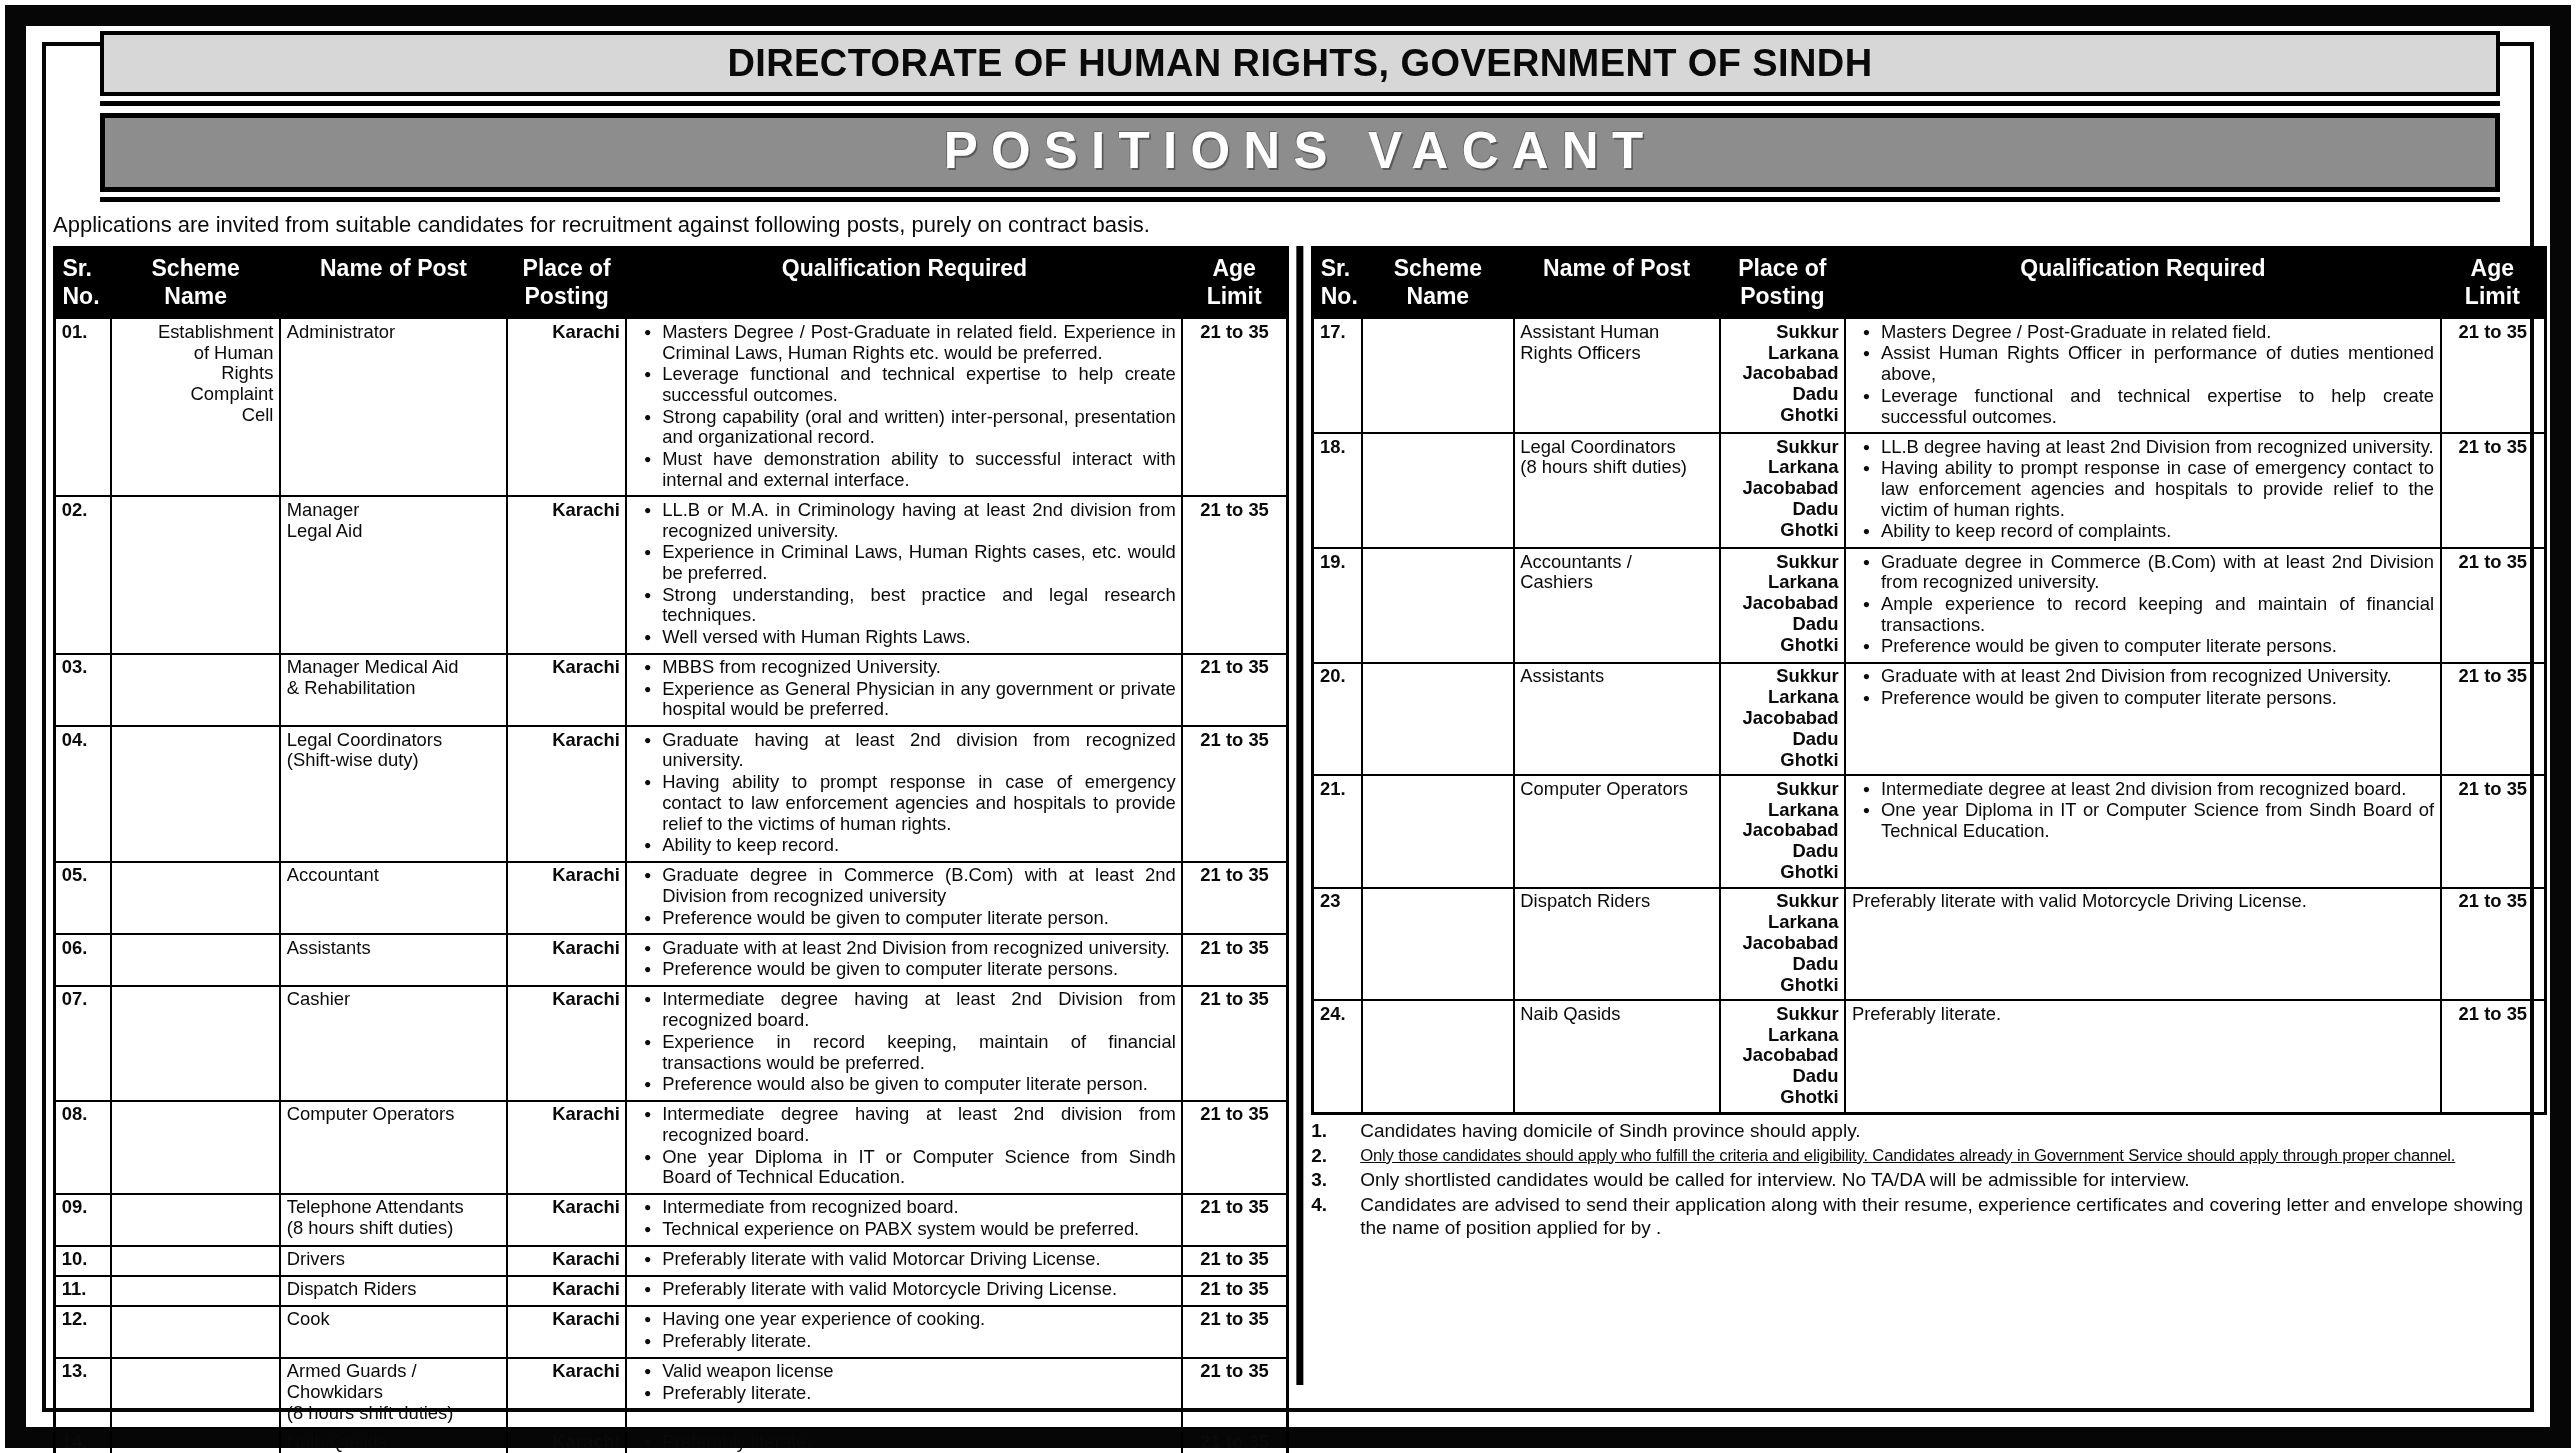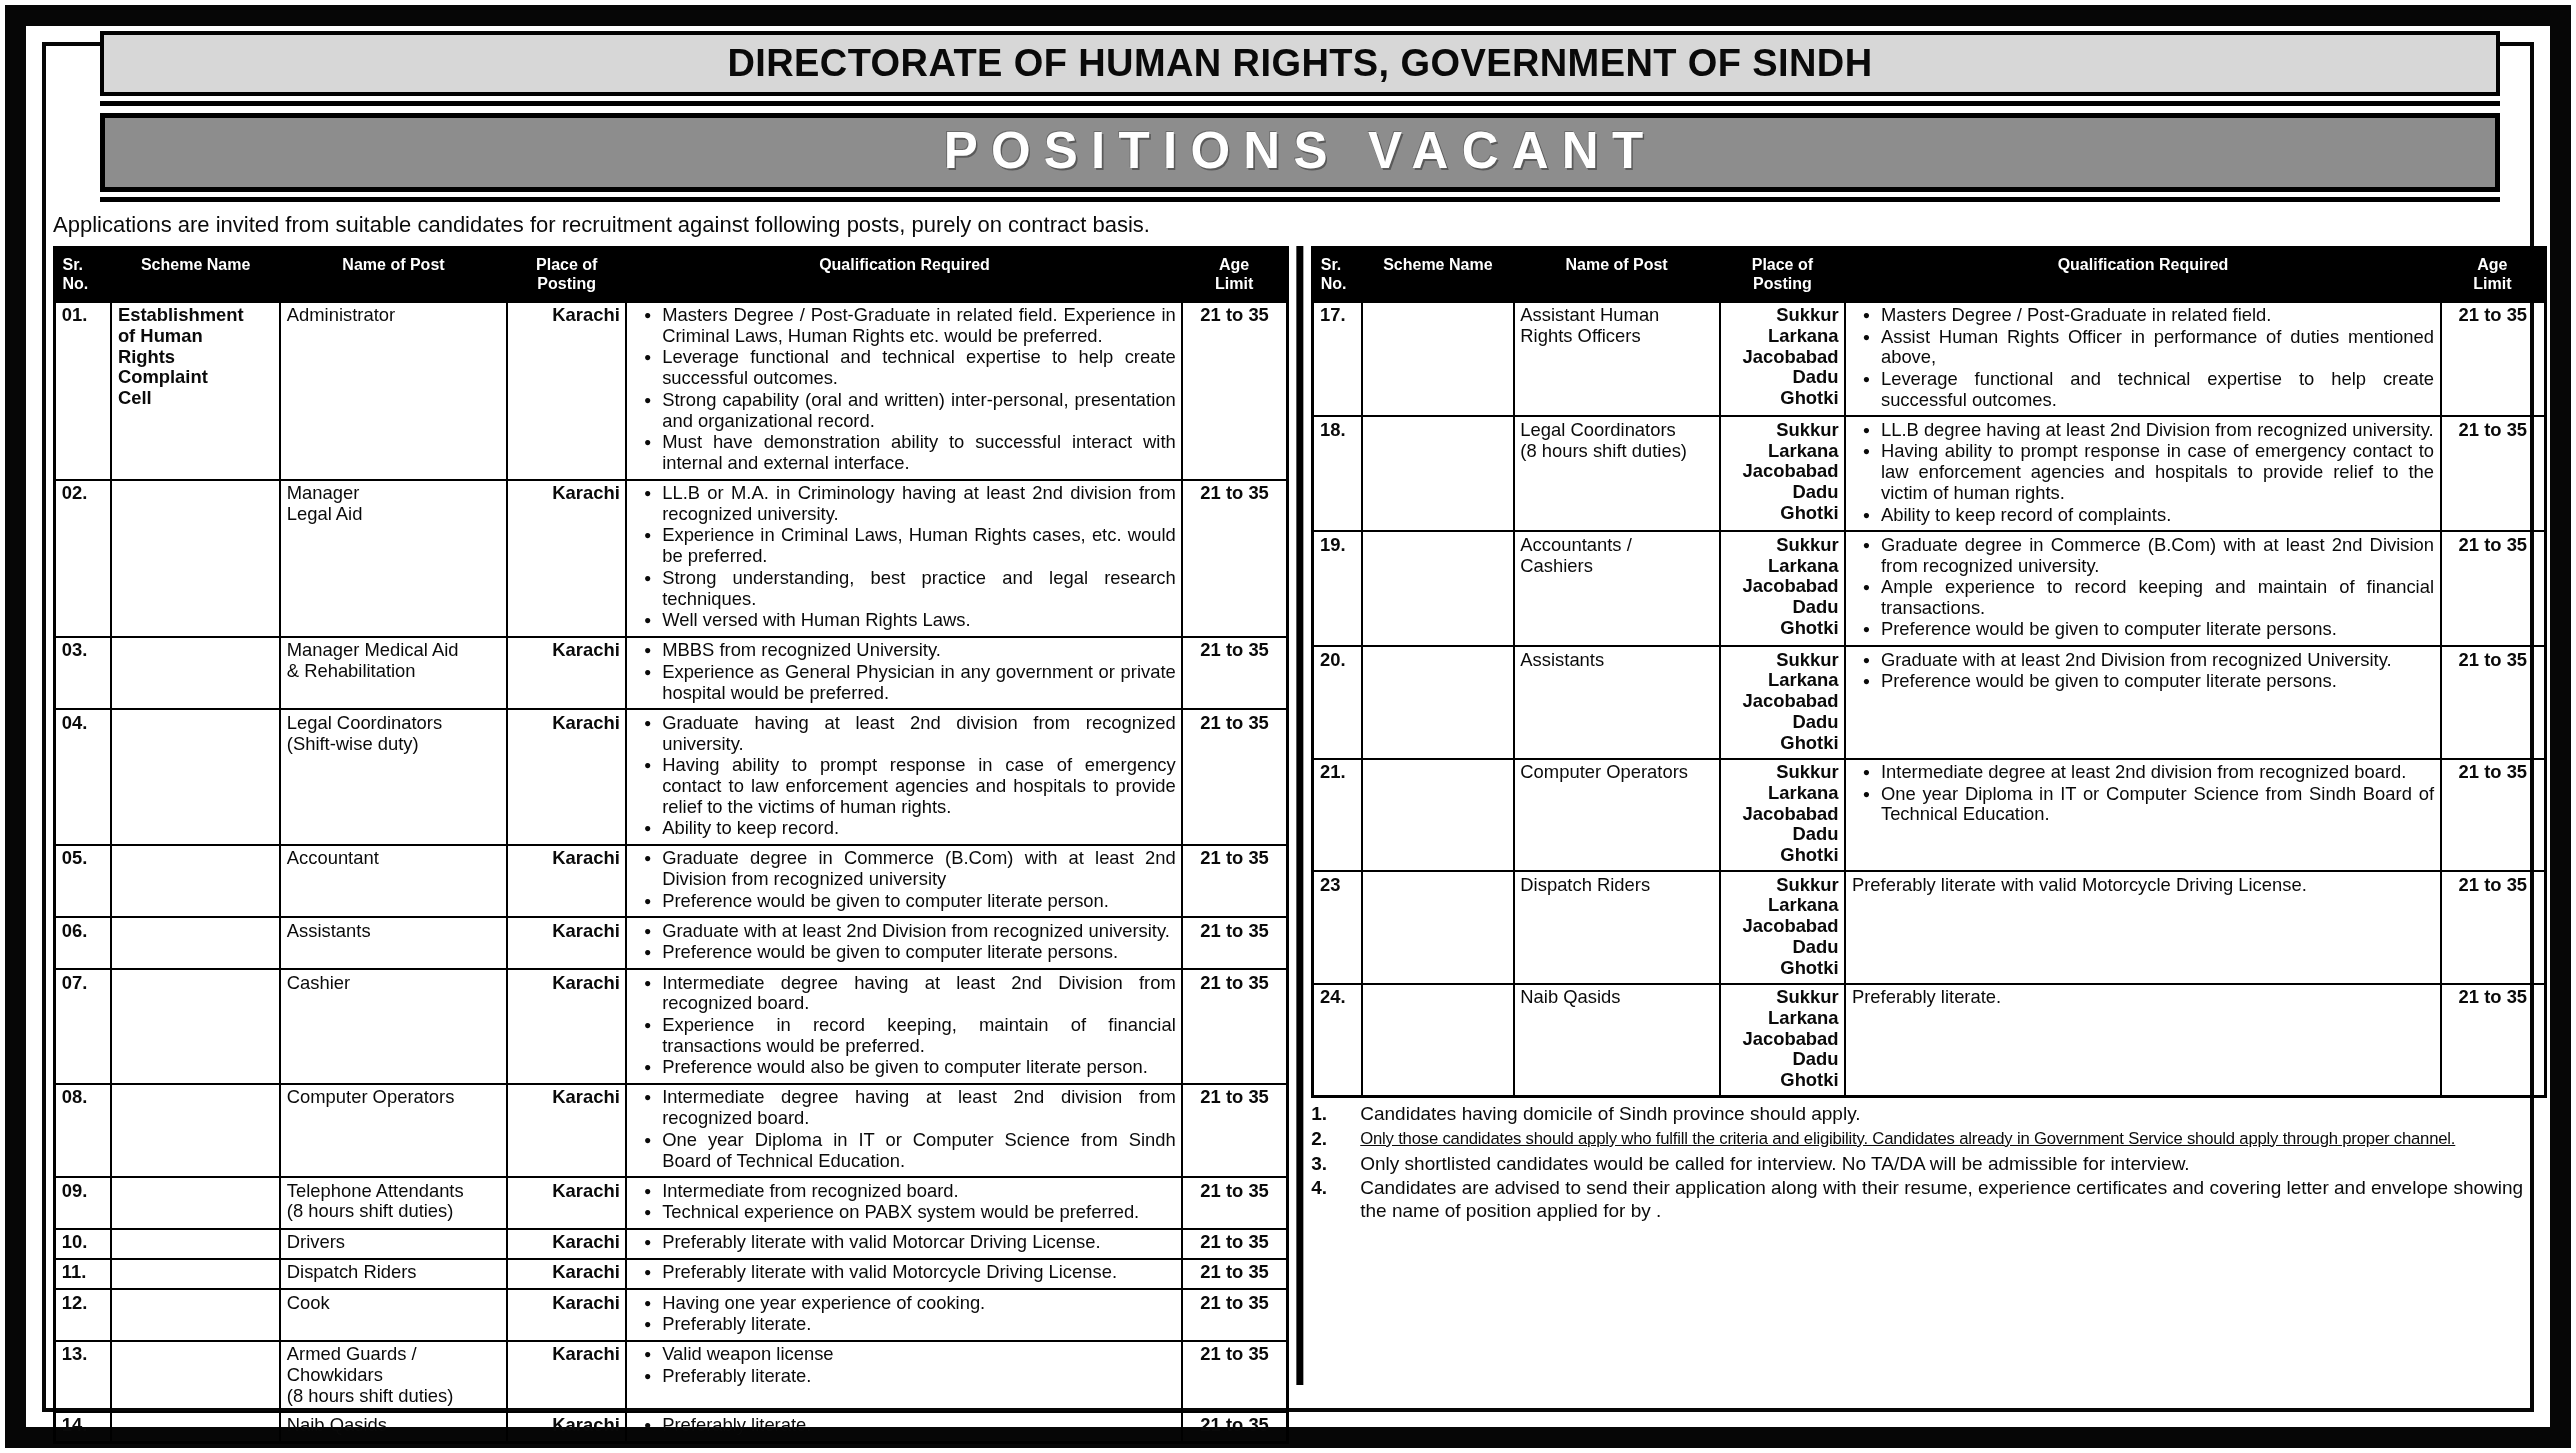--- a/index.html
+++ b/index.html
@@ -15,26 +15,26 @@
   .banner{margin:6.5px 47px 0;background:#8d8d8d;border:5.7px solid #000;text-align:center;
           color:#fff;font-size:51px;font-weight:bold;letter-spacing:.26em;padding:3.3px 0 6.5px;
           text-shadow:1.6px 1.6px 0 #5a5a5a,-0.8px -0.8px 0 #6a6a6a;}
   .intro{text-align:left;font-size:22px;margin:9.8px 0 8.2px;}
 
   .tables-wrap{position:relative;display:flex;justify-content:space-between;align-items:flex-start;margin-top:3.3px;}
   .half{width:49.55%;}
   .divider{position:absolute;left:50%;transform:translateX(-50%);top:0;height:1139px;width:7.3px;background:#000;}
 
   table.jobs{border-collapse:collapse;width:100%;border:3.3px solid #000;table-layout:fixed;}
-  .jobs th{background:#000;color:#fff;font-weight:bold;font-size:16px;line-height:1.2;
+  .jobs th{background:#000;color:#fff;font-weight:bold;font-size:23px;line-height:1.2;
            padding:5.7px 6.5px 7.3px;white-space:pre-line;vertical-align:top;text-align:center;border:0;}
   .jobs th.a-left{text-align:left;}
   .jobs td{border:2.4px solid #000;vertical-align:top;padding:2.4px 5.7px 4.1px;font-size:18.4px;line-height:1.13;}
   td.sr{font-weight:bold;}
-  td.scheme{font-weight:bold;white-space:pre-line;}
+  td.scheme{font-weight:normal;white-space:pre-line;text-align:right;}
   td.post{white-space:pre-line;}
   td.place{font-weight:bold;text-align:right;white-space:pre-line;}
   td.age{font-weight:bold;text-align:center;}
   .t-left col.c0{width:4.6%}.t-left col.c1{width:13.7%}.t-left col.c2{width:18.4%}
   .t-left col.c3{width:9.7%}.t-left col.c4{width:45.1%}.t-left col.c5{width:8.5%}
   .t-right col.c0{width:4.0%}.t-right col.c1{width:12.3%}.t-right col.c2{width:16.7%}
   .t-right col.c3{width:10.2%}.t-right col.c4{width:48.3%}.t-right col.c5{width:8.5%}
   .qitem{display:flex;margin-bottom:0.8px;}
   .qb{flex:0 0 29px;text-align:center;font-size:12.2px;line-height:20.4px;}
   .qt{flex:1;text-align:justify;}

